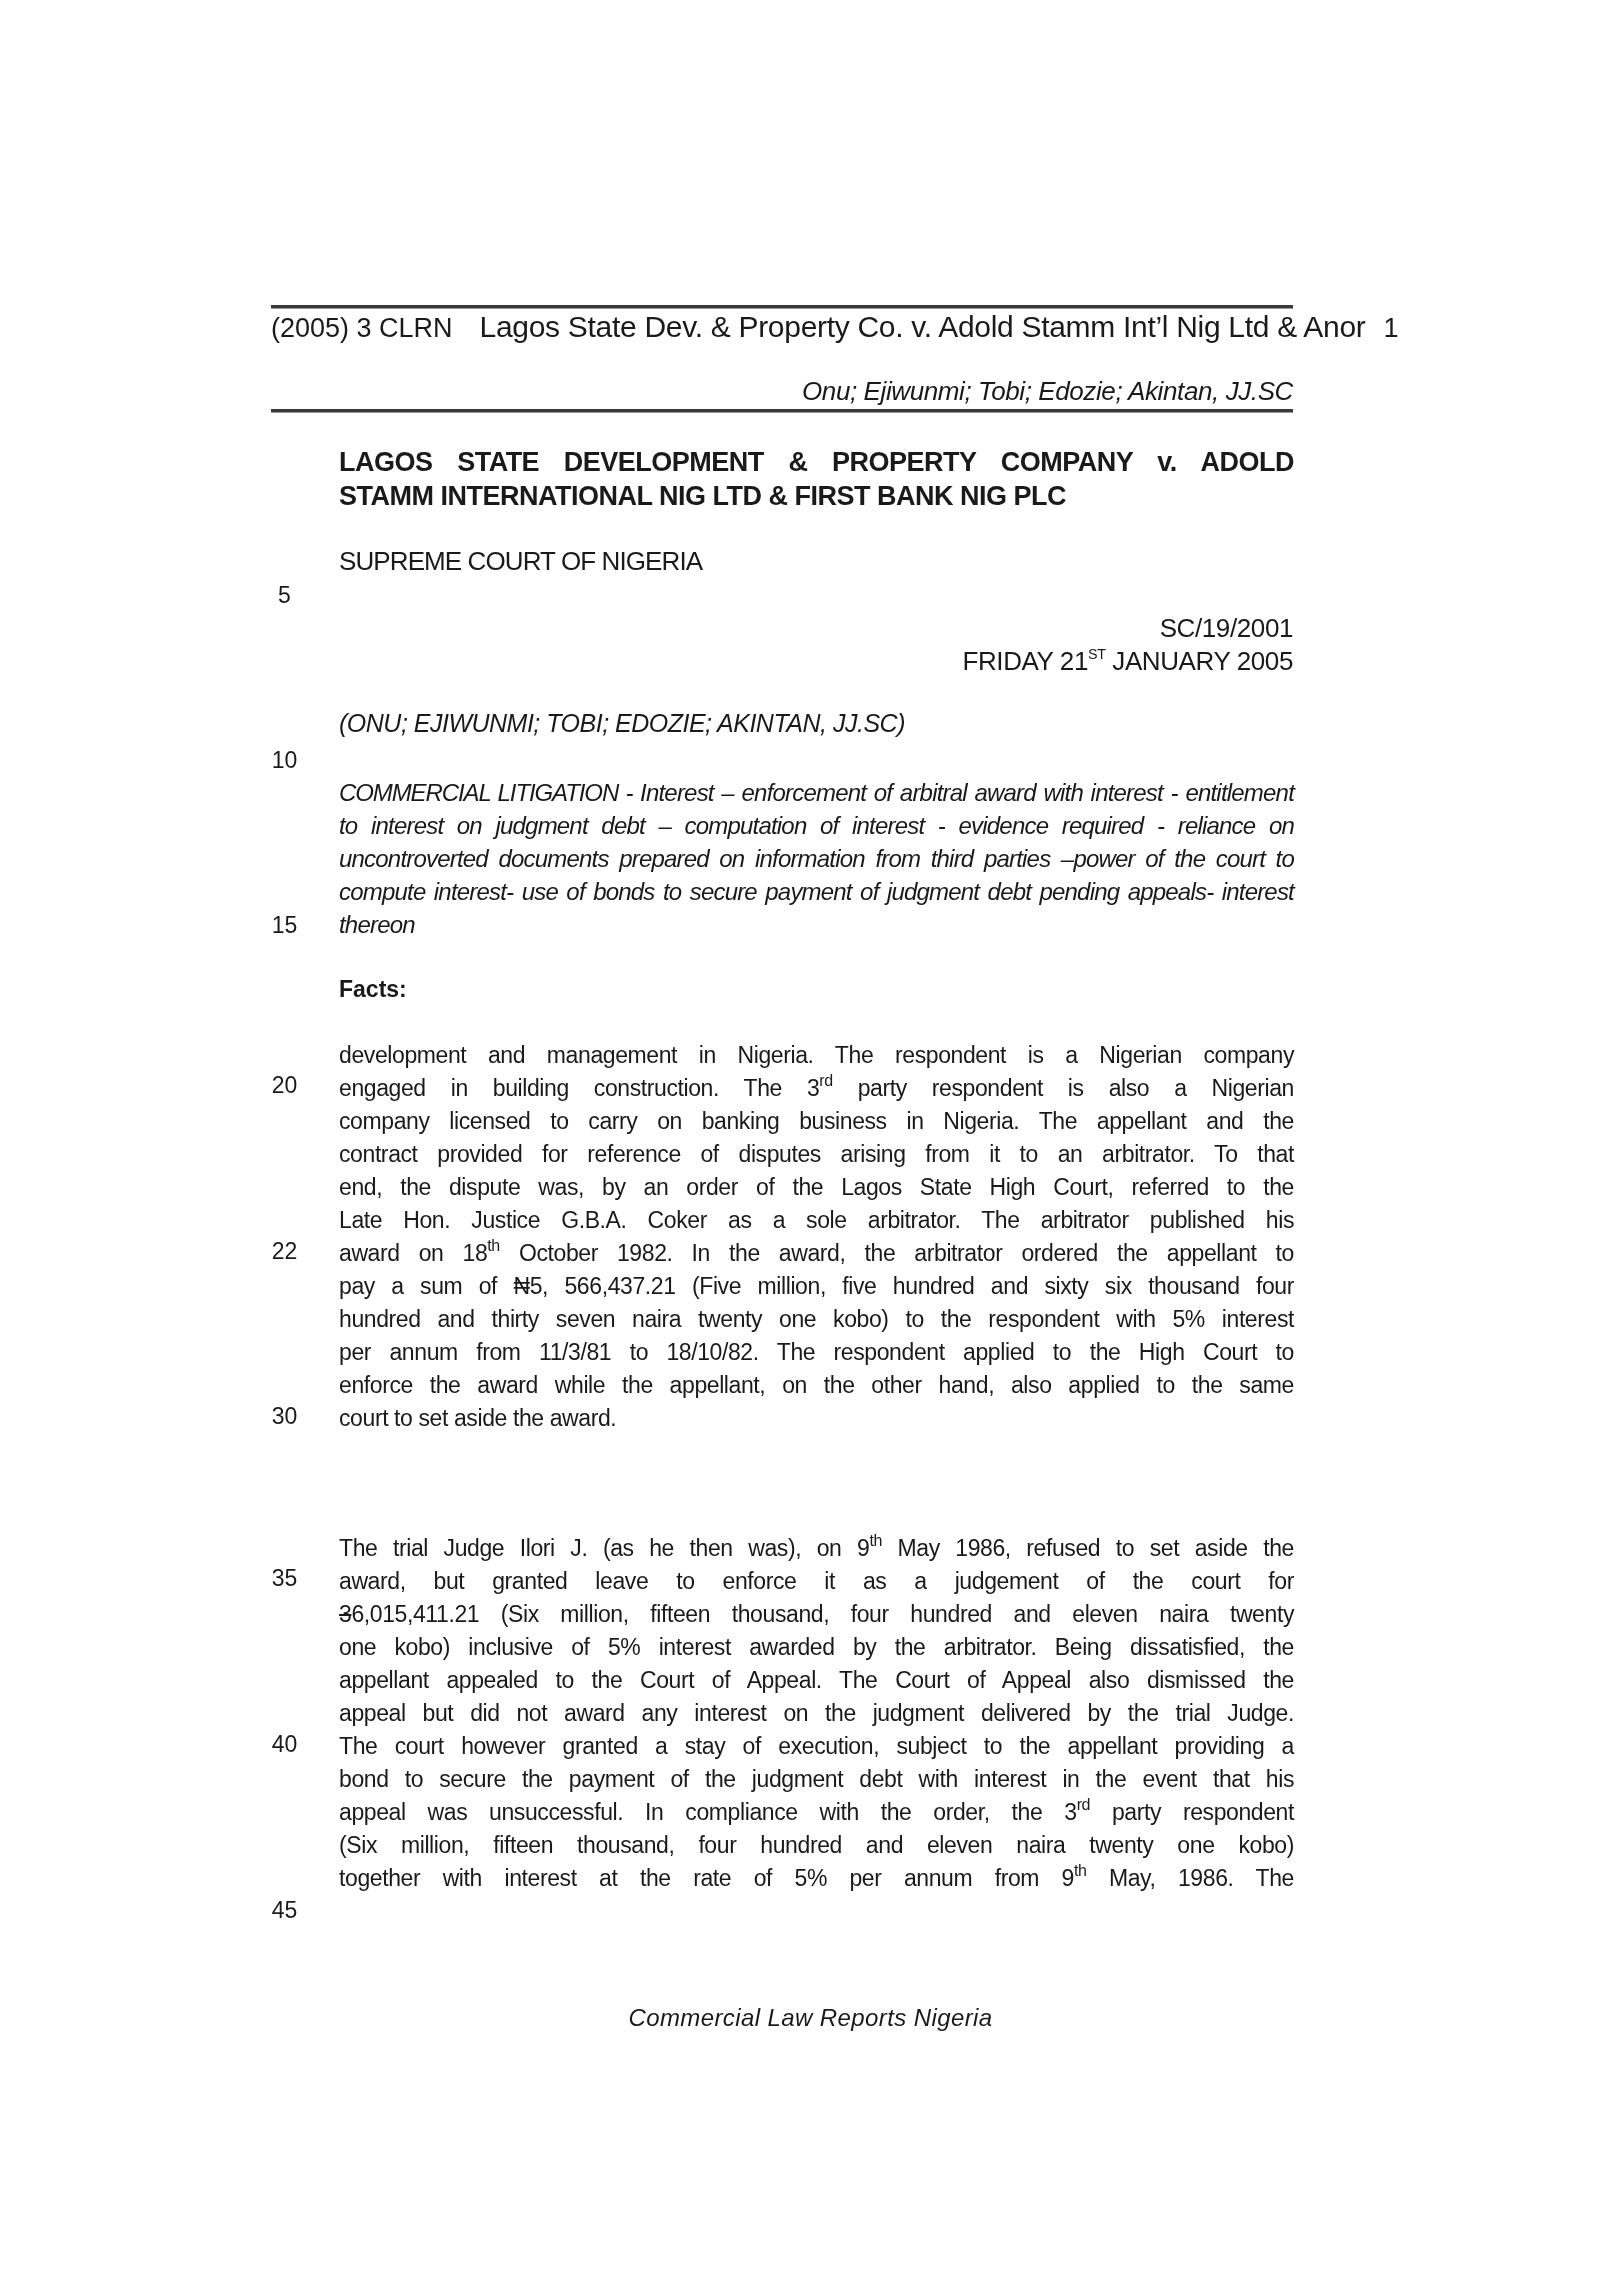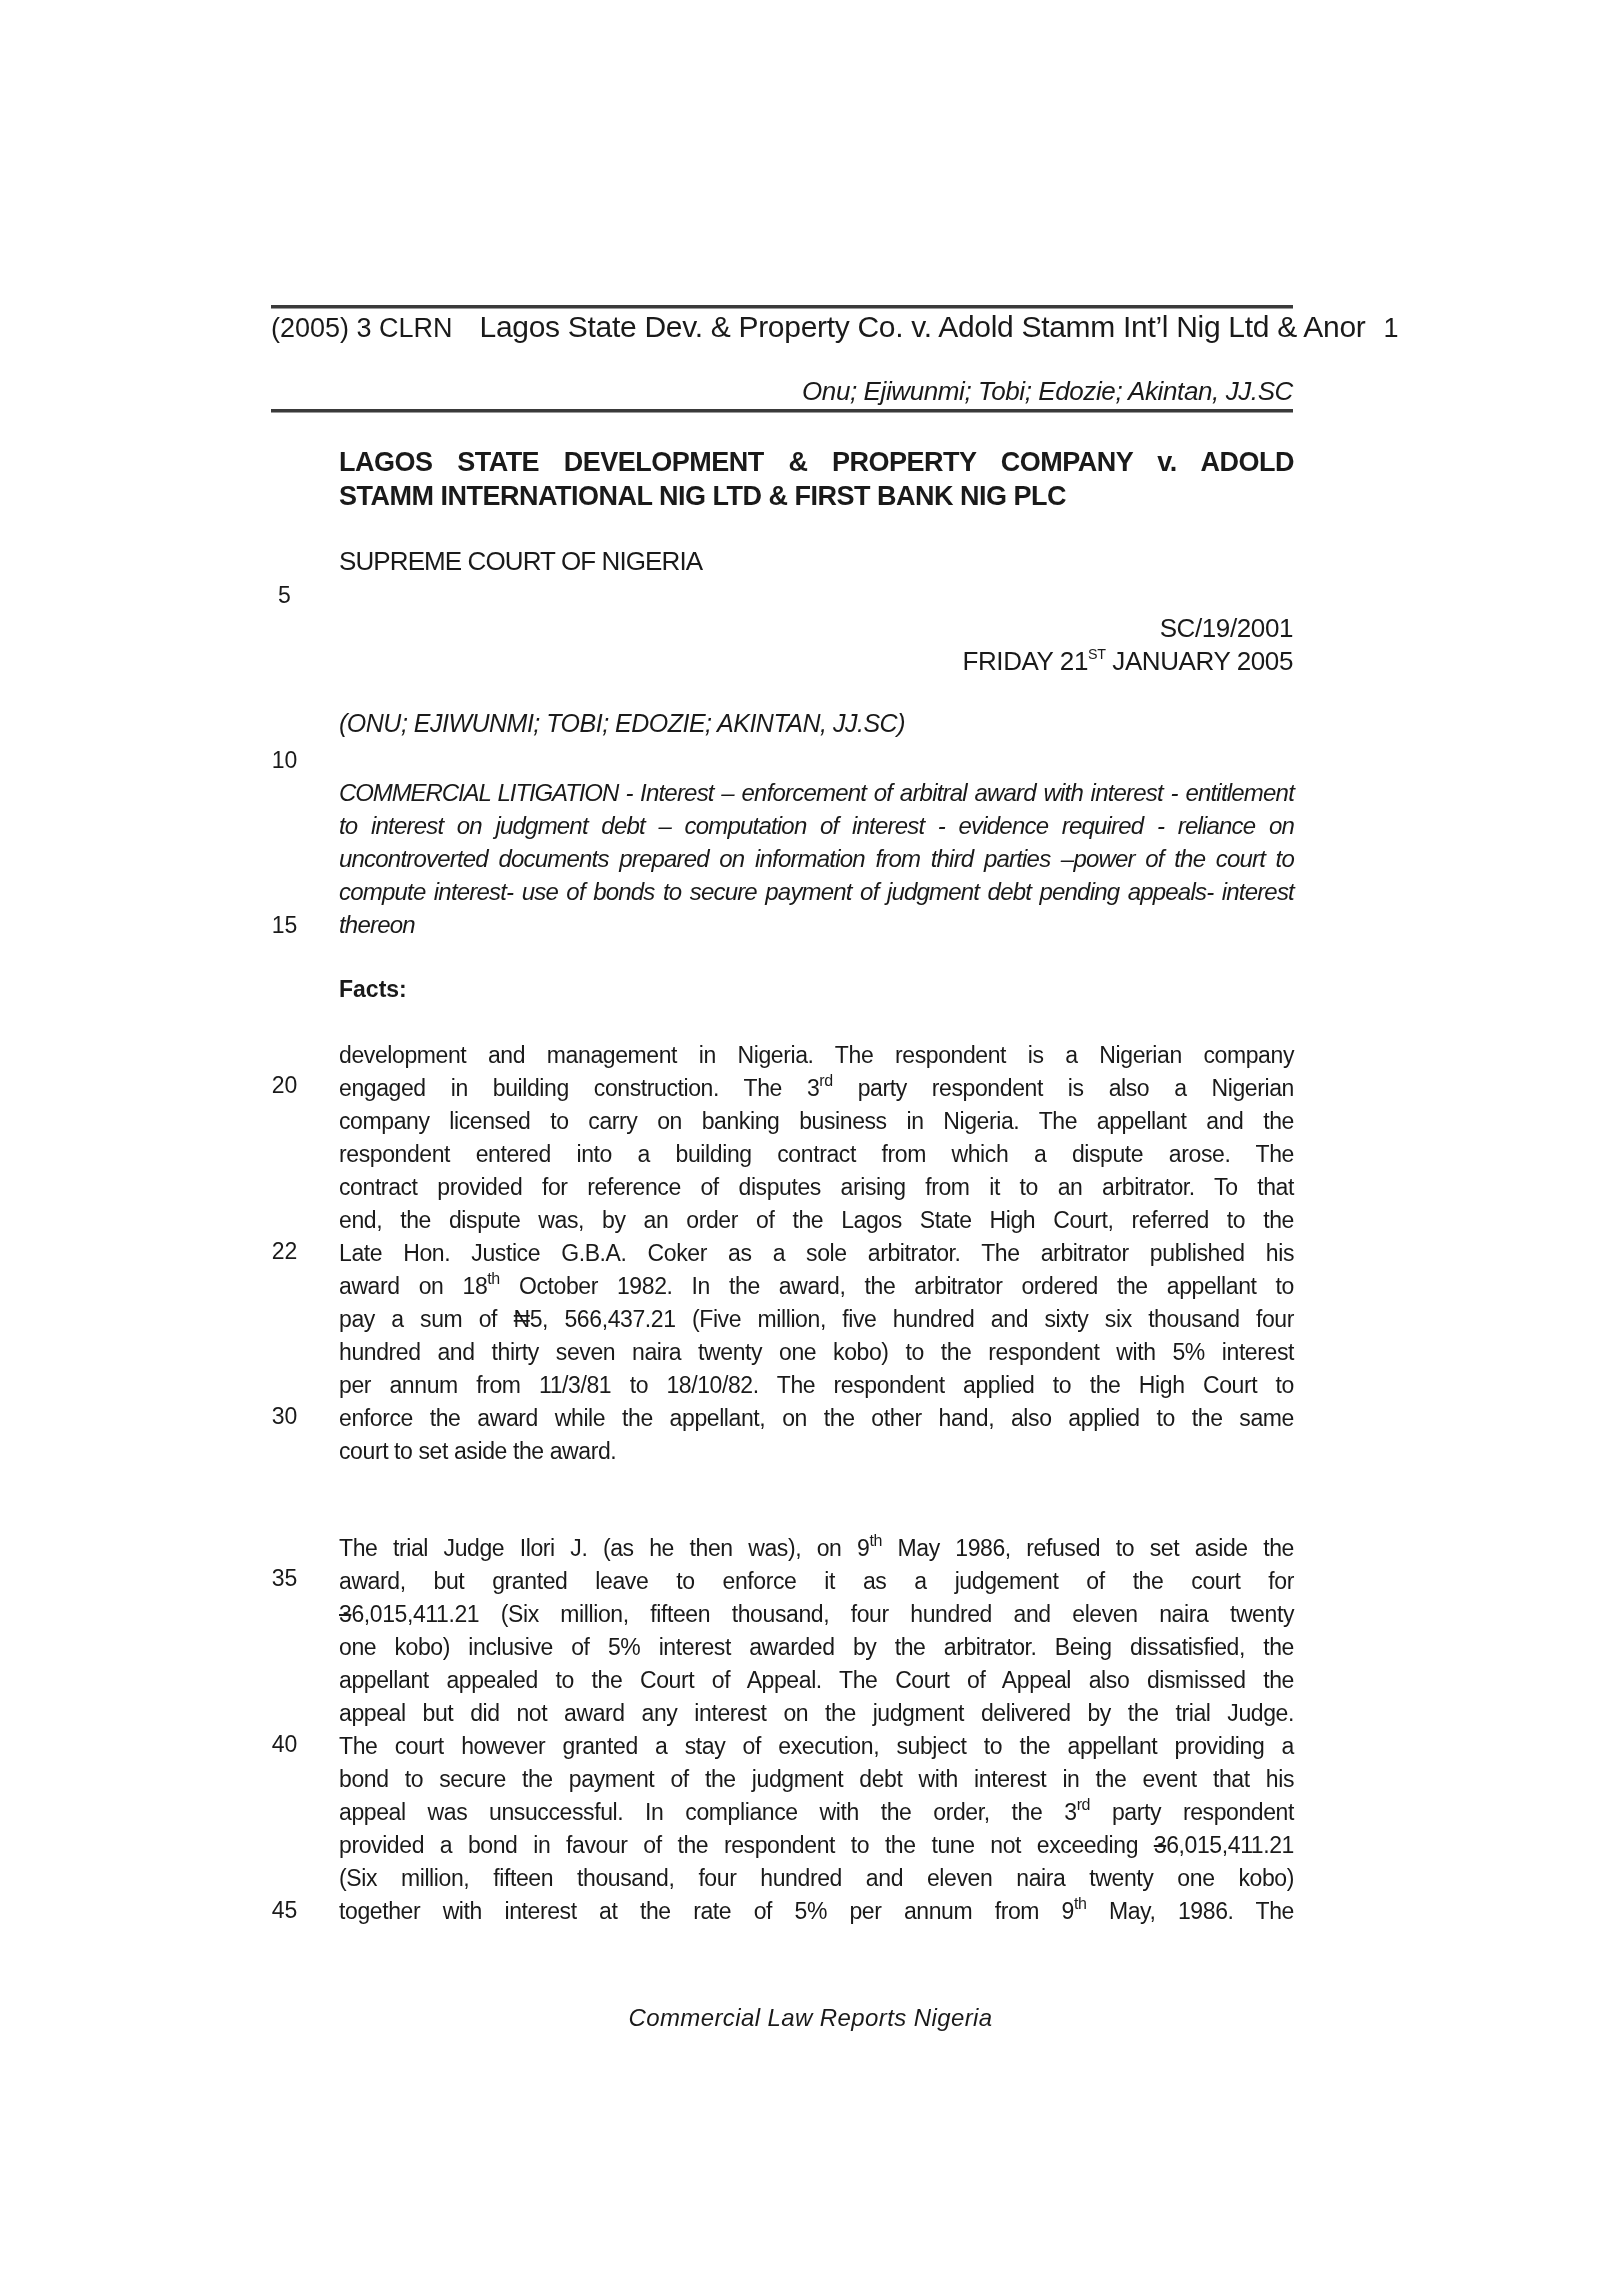--- a/index.html
+++ b/index.html
@@ -64,42 +64,40 @@
   <div class="abs catchwords serif">
     <span class="cw-head">COMMERCIAL LITIGATION -</span><span> Interest – enforcement of arbitral award with interest - entitlement to interest on judgment debt – computation of interest - evidence required - reliance on uncontroverted documents prepared on information from third parties –power of the court to compute interest- use of bonds to secure payment of judgment debt pending appeals- interest thereon</span>
   </div>
 
   <div class="abs facts-head sans">Facts:</div>
 
   <div class="abs para p1 sans" id="p1">
       <div style="text-align-last: justify;">development and management in Nigeria. The respondent is a Nigerian company</div>
       <div style="text-align-last: justify;">engaged in building construction. The 3<sup>rd</sup> party respondent is also a Nigerian</div>
       <div style="text-align-last: justify;">company licensed to carry on banking business in Nigeria. The appellant and the</div>
-      <div style="text-align-last: justify;">respondent entered into a building contract from which a dispute arose. The</div>
       <div style="text-align-last: justify;">contract provided for reference of disputes arising from it to an arbitrator. To that</div>
       <div style="text-align-last: justify;">end, the dispute was, by an order of the Lagos State High Court, referred to the</div>
       <div style="text-align-last: justify;">Late Hon. Justice G.B.A. Coker as a sole arbitrator. The arbitrator published his</div>
       <div style="text-align-last: justify;">award on 18<sup>th</sup> October 1982. In the award, the arbitrator ordered the appellant to</div>
       <div style="text-align-last: justify;">pay a sum of ₦5, 566,437.21 (Five million, five hundred and sixty six thousand four</div>
       <div style="text-align-last: justify;">hundred and thirty seven naira twenty one kobo) to the respondent with 5% interest</div>
       <div style="text-align-last: justify;">per annum from 11/3/81 to 18/10/82. The respondent applied to the High Court to</div>
       <div style="text-align-last: justify;">enforce the award while the appellant, on the other hand, also applied to the same</div>
       <div class="last" style="text-align-last: left;">court to set aside the award.</div>
     </div>
   <div class="abs para p2 sans" id="p2">
       <div style="text-align-last: justify;">The trial Judge Ilori J. (as he then was), on 9<sup>th</sup> May 1986, refused to set aside the</div>
       <div style="text-align-last: justify;">award, but granted leave to enforce it as a judgement of the court for</div>
       <div style="text-align-last: justify;"><span class="naira-alt">3</span>6,015,411.21 (Six million, fifteen thousand, four hundred and eleven naira twenty</div>
       <div style="text-align-last: justify;">one kobo) inclusive of 5% interest awarded by the arbitrator. Being dissatisfied, the</div>
       <div style="text-align-last: justify;">appellant appealed to the Court of Appeal. The Court of Appeal also dismissed the</div>
       <div style="text-align-last: justify;">appeal but did not award any interest on the judgment delivered by the trial Judge.</div>
       <div style="text-align-last: justify;">The court however granted a stay of execution, subject to the appellant providing a</div>
       <div style="text-align-last: justify;">bond to secure the payment of the judgment debt with interest in the event that his</div>
       <div style="text-align-last: justify;">appeal was unsuccessful. In compliance with the order, the 3<sup>rd</sup> party respondent</div>
-      <div style="text-align-last: justify;">provided a bond in favour of the respondent to the tune not exceeding <span class="naira-alt">3</span>6,015,411.21</div>
       <div style="text-align-last: justify;">(Six million, fifteen thousand, four hundred and eleven naira twenty one kobo)</div>
       <div style="text-align-last: justify;">together with interest at the rate of 5% per annum from 9<sup>th</sup> May, 1986. The</div>
     </div>
 
   <div id="linenos">
       <div class="lineno sans" style="top: 582px;">5</div>
       <div class="lineno sans" style="top: 747px;">10</div>
       <div class="lineno sans" style="top: 912px;">15</div>
       <div class="lineno sans" style="top: 1072px;">20</div>
       <div class="lineno sans" style="top: 1238px;">22</div>

